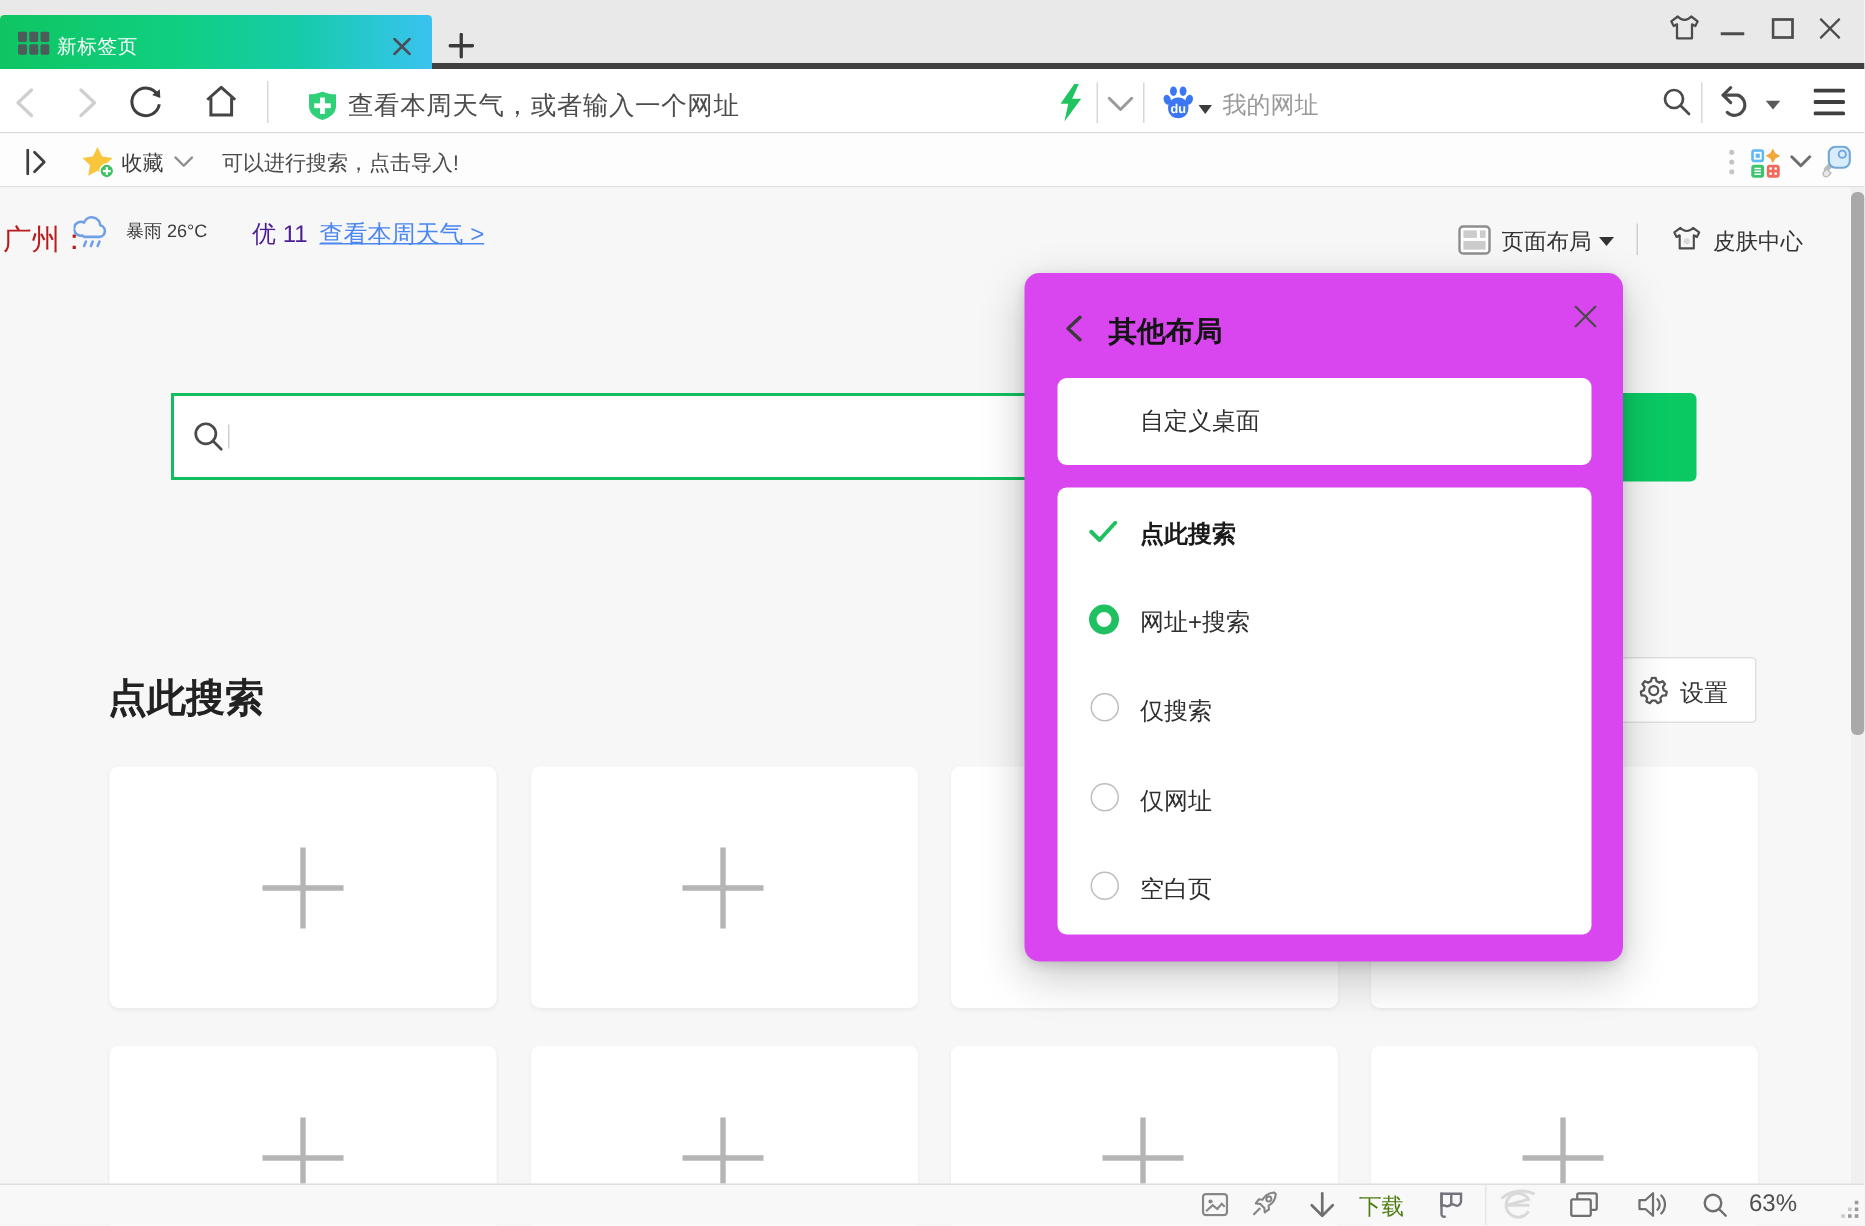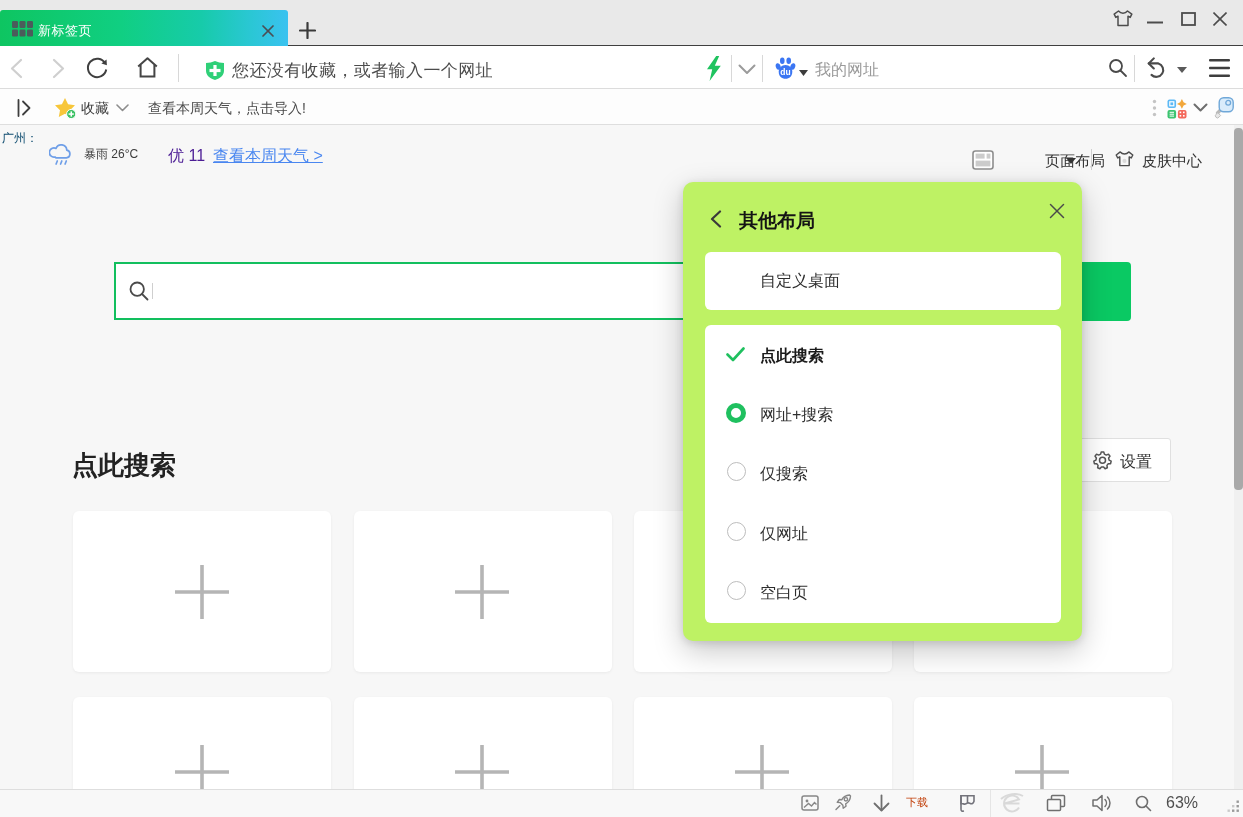--- a/index.html
+++ b/index.html
@@ -1,40 +1,40 @@
 <!DOCTYPE html>
 <html><head>
 <meta charset="utf-8">
 <style>
 *{margin:0;padding:0;box-sizing:border-box}
 html,body{width:1243px;height:817px;overflow:hidden}
 body{font-family:"Liberation Sans",sans-serif;position:relative;background:#f7f7f7}
 .abs{position:absolute}
 
-#tabbar{position:absolute;left:0;top:0;width:1243px;height:46px;background:#e9e9e9;border-bottom:1px solid #404040}
+#tabbar{position:absolute;left:0;top:0;width:1243px;height:46px;background:#e9e9e9;border-bottom:4px solid #404040}
 #tab{position:absolute;left:0;top:10px;width:288px;height:37px;background:linear-gradient(90deg,#0ec561 0%,#10cf82 42%,#17cbaa 70%,#2ac7d4 87%,#3ac2f0 100%);border-radius:3px 3px 0 0}
 #tab .title{position:absolute;left:38px;top:12px;font-size:13px;color:#fff;letter-spacing:.5px}
 
 #toolbar{position:absolute;left:0;top:46px;width:1243px;height:43px;background:#ffffff;border-bottom:1px solid #dcdcdc}
 
 #bookbar{position:absolute;left:0;top:89px;width:1243px;height:36px;background:#fdfdfd;border-bottom:1px solid #dedede}
 
 #content{position:absolute;left:0;top:125px;width:1243px;height:692px;background:#f7f7f7}
 .vsep{position:absolute;width:1px;background:#d8d8d8}
 .txt{position:absolute;white-space:nowrap}
 
 #searchbox{position:absolute;left:114px;top:262px;width:917px;height:58px;background:#fff;border:2px solid #12bf5e}
 #searchbtn{position:absolute;left:1031px;top:262px;width:100px;height:59px;background:#0ac963;border-radius:0 4px 4px 0}
 
 .card{position:absolute;width:258px;height:161px;background:#fff;border-radius:6px;box-shadow:0 1px 3px rgba(0,0,0,0.06)}
 .plus{position:absolute;left:50%;top:50%;transform:translate(-50%,-50%)}
 
 #setbtn{position:absolute;left:1071px;top:438px;width:100px;height:44px;background:#fff;border:1px solid #e0e0e0;border-radius:3px}
 
-#popup{position:absolute;left:683px;top:182px;width:399px;height:459px;background:#bef264;border-radius:10px;box-shadow:0 10px 30px rgba(0,0,0,0.22),0 2px 8px rgba(0,0,0,0.12)}
+#popup{position:absolute;left:683px;top:182px;width:399px;height:459px;background:#d946ef;border-radius:10px;box-shadow:0 10px 30px rgba(0,0,0,0.22),0 2px 8px rgba(0,0,0,0.12)}
 .pcard{position:absolute;left:22px;width:356px;background:#fff;border-radius:6px}
 
 #statusbar{position:absolute;left:0;top:789px;width:1243px;height:28px;background:#f8f8f8;border-top:1px solid #dedede}
 
 #sbtrack{position:absolute;left:1234px;top:125px;width:9px;height:664px;background:#f0f0f0}
 #sbthumb{position:absolute;left:1234px;top:128px;width:9px;height:362px;background:#a9a9a9;border-radius:4px}
 </style>
 </head>
 <body>
 
@@ -100,21 +100,21 @@
       <path d="M2.2 10.5 L11.5 2.2 L20.8 10.5" fill="none" stroke="#454545" stroke-width="2" stroke-linejoin="round"></path>
       <path d="M4.6 9 L4.6 20.6 L18.4 20.6 L18.4 9" fill="none" stroke="#454545" stroke-width="2"></path>
     </svg>
   <div class="vsep" style="left:178px;top:54px;height:28px"></div>
 
   <svg class="abs" style="left:206px;top:61px" width="18" height="19" viewBox="0 0 18 19">
       <path d="M9 0 C11.8 1.3 14.8 1.9 18 1.9 L18 9.5 C18 14.5 14.4 17.3 9 19 C3.6 17.3 0 14.5 0 9.5 L0 1.9 C3.2 1.9 6.2 1.3 9 0 Z" fill="#2fd078"></path>
       <rect x="7.4" y="4" width="3.2" height="11" fill="#fff"></rect>
       <rect x="3.5" y="7.9" width="11" height="3.2" fill="#fff"></rect>
     </svg>
-  <div class="txt" style="left:232px;top:59px;font-size:17px;letter-spacing:0.4px;color:#4c4c4c">您还没有收藏，或者输入一个网址</div>
+  <div class="txt" style="left:232px;top:59px;font-size:17px;letter-spacing:0.4px;color:#4c4c4c">查看本周天气，或者输入一个网址</div>
 
   <svg class="abs" style="left:704px;top:56px" width="19" height="25" viewBox="0 0 19 25">
       <path d="M12.2 0 L3 13.2 L8.2 13.2 L5.6 25 L16.8 9.8 L10.8 9.8 L15.2 0 Z" fill="#1fc35f"></path>
     </svg>
   <div class="vsep" style="left:731px;top:55px;height:27px"></div>
   <svg class="abs" style="left:738px;top:64px" width="18" height="11" viewBox="0 0 18 11">
       <polyline points="1.5,1.5 9,9 16.5,1.5" fill="none" stroke="#9b9b9b" stroke-width="2" stroke-linecap="round" stroke-linejoin="round"></polyline>
     </svg>
   <div class="vsep" style="left:762px;top:55px;height:27px"></div>
 
@@ -166,21 +166,21 @@
   <svg class="abs" style="left:55px;top:98px" width="22" height="21" viewBox="0 0 22 21">
     <polygon points="10,0 13.1,6.3 20,7.3 15,12.2 16.2,19.1 10,15.8 3.8,19.1 5,12.2 0,7.3 6.9,6.3" fill="#f7c63a"></polygon>
     <circle cx="16.2" cy="16" r="4.6" fill="#3ec266" stroke="#fff" stroke-width="1"></circle>
     <rect x="15.5" y="13.4" width="1.5" height="5.2" fill="#fff"></rect>
       <rect x="13.6" y="15.3" width="5.2" height="1.5" fill="#fff"></rect>
   </svg>
   <div class="txt" style="left:81px;top:100px;font-size:14px;color:#3a3a3a">收藏</div>
   <svg class="abs" style="left:116px;top:104px" width="13" height="8" viewBox="0 0 13 8">
       <polyline points="1,1 6.5,6.5 12,1" fill="none" stroke="#8d8d8d" stroke-width="1.6" stroke-linecap="round" stroke-linejoin="round"></polyline>
     </svg>
-  <div class="txt" style="left:148px;top:100px;font-size:14px;color:#4a4a4a">查看本周天气，点击导入!</div>
+  <div class="txt" style="left:148px;top:100px;font-size:14px;color:#4a4a4a">可以进行搜索，点击导入!</div>
 
   <svg class="abs" style="left:1152px;top:99px" width="5" height="18" viewBox="0 0 5 18">
       <g fill="#c4c4c4">
         <circle cx="2.5" cy="2.5" r="1.7"></circle>
         <circle cx="2.5" cy="9" r="1.7"></circle>
         <circle cx="2.5" cy="15.5" r="1.7"></circle>
       </g>
     </svg>
   <svg class="abs" style="left:1167px;top:99px" width="20" height="20" viewBox="0 0 20 20">
     <rect x="0.5" y="0.5" width="8.6" height="8.6" rx="2" fill="#5db9f5"></rect>
@@ -204,40 +204,40 @@
       <polyline points="1.5,1.5 7.5,7.5 13.5,1.5" fill="none" stroke="#6e6e6e" stroke-width="2" stroke-linecap="round" stroke-linejoin="round"></polyline>
     </svg>
   <svg class="abs" style="left:1214px;top:97px" width="20" height="22" viewBox="0 0 20 22">
     <path d="M3.5 16 L7 12.5" stroke="#b9b9b9" stroke-width="3.4" stroke-linecap="round"></path>
     <rect x="5.2" y="0.8" width="14" height="14" rx="4.5" fill="#d9ecfb" stroke="#6fa7d8" stroke-width="1.4"></rect>
     <circle cx="14.2" cy="5.8" r="2.4" fill="none" stroke="#6fa7d8" stroke-width="1.3"></circle>
     <path d="M2.2 17.3 a2 2 0 1 0 2.8 2.8 l1.6-1.6 -2.8 -2.8 Z" fill="#e8e8e8" stroke="#bdbdbd" stroke-width="1"></path>
   </svg>
 </div>
 
-<div class="txt" style="left:2px;top:130px;font-size:12px;color:#0c4a6e">广州：</div>
+<div class="txt" style="left:2px;top:147px;font-size:19px;color:#b91c1c">广州：</div>
 <svg class="abs" style="left:49px;top:143px" width="24" height="25" viewBox="0 0 24 25">
   <path d="M6 14 A 4.6 4.6 0 1 1 7 5.4 A 5.6 5.6 0 0 1 17.8 7.2 A 3.9 3.9 0 0 1 17.4 14.9 L 7 14.9 Z" fill="none" stroke="#6f9fe8" stroke-width="1.7" stroke-linejoin="round"></path>
   <g stroke="#6f9fe8" stroke-width="1.7" stroke-linecap="round">
       <line x1="8.3" y1="18" x2="7.1" y2="21"></line>
       <line x1="12.8" y1="18" x2="11.6" y2="21"></line>
       <line x1="17.3" y1="18" x2="16.1" y2="21"></line>
     </g>
 </svg>
 <div class="txt" style="left:84px;top:146px;font-size:12px;color:#3c3c3c">暴雨 26°C</div>
 <div class="txt" style="left:168px;top:146px;font-size:16px;color:#4c1d95">优 11</div>
 <a class="txt" style="left:213px;top:146px;font-size:16px;color:#4a87f0;text-decoration:underline">查看本周天气 &gt;</a>
 
 <svg class="abs" style="left:972px;top:150px" width="22" height="20" viewBox="0 0 22 20">
   <rect x="1" y="1" width="20" height="18" rx="2.5" fill="#fff" stroke="#8e8e8e" stroke-width="1.6"></rect>
   <rect x="3.6" y="3.6" width="9" height="5" fill="#ccc"></rect>
     <rect x="14.6" y="3.6" width="3.8" height="5" fill="#ccc"></rect>
   <rect x="3.6" y="10.6" width="14.8" height="5.8" fill="#ccc"></rect>
 </svg>
-<div class="txt" style="left:1045px;top:152px;font-size:15px;color:#333">页面布局</div>
+<div class="txt" style="left:1001px;top:152px;font-size:15px;color:#333">页面布局</div>
 <svg class="abs" style="left:1066px;top:158px" width="10" height="6" viewBox="0 0 10 6">
     <polygon points="0,0 10,0 5,6" fill="#333"></polygon>
   </svg>
 <div class="vsep" style="left:1091px;top:149px;height:21px;background:#cfcfcf"></div>
 <svg class="abs" style="left:1115px;top:151px" width="19" height="16" viewBox="0 0 20 17">
     <path d="M5.5 1 L1.2 4.2 L2.8 7.4 L5 6.2 L5 15.5 L15 15.5 L15 6.2 L17.2 7.4 L18.8 4.2 L14.5 1 C13.3 2.4 11.7 3.2 10 3.2 C8.3 3.2 6.7 2.4 5.5 1 Z" fill="none" stroke="#4c4c4c" stroke-width="1.5" stroke-linejoin="round"></path>
     <circle cx="10" cy="10.5" r="2.2" fill="#d9d9d9"></circle>
   </svg>
 <div class="txt" style="left:1142px;top:152px;font-size:15px;color:#333">皮肤中心</div>
 
@@ -349,21 +349,21 @@
     <circle cx="12.9" cy="6.3" r="1.7"></circle>
     <path d="M6.8 12.7 L3 16.5" stroke-linecap="round"></path>
   </g>
     </svg>
   <svg class="abs" style="left:872px;top:794px" width="19" height="19" viewBox="0 0 19 19">
       <g fill="none" stroke="#6f6f6f" stroke-width="1.8" stroke-linecap="round" stroke-linejoin="round">
         <line x1="9.5" y1="1.5" x2="9.5" y2="16"></line>
         <polyline points="2.5,9.5 9.5,16.5 16.5,9.5"></polyline>
       </g>
     </svg>
-  <div class="txt" style="left:906px;top:795px;font-size:11px;color:#c2410c">下载</div>
+  <div class="txt" style="left:906px;top:795px;font-size:15px;color:#4d7c0f">下载</div>
   <svg class="abs" style="left:957px;top:793px" width="20" height="21" viewBox="0 0 20 21">
       <g fill="none" stroke="#73737b" stroke-width="1.6">
     <path d="M4 2 L4 16.3 C4 18 5.3 18.7 6.8 17.8"></path>
     <path d="M4 2.8 L17 2.8 L17 8.2 C16.2 10.6 14.8 11.3 13.2 10.5 C11.7 9.8 11.1 9.4 10.2 10.2 C9.1 11.1 7.5 11.4 6.2 10.7 L4 10.7 Z"></path>
     <line x1="10.5" y1="2.8" x2="10.5" y2="10.1"></line>
   </g>
     </svg>
   <div class="vsep" style="left:990px;top:790px;height:27px;background:#e5e5e5"></div>
   <svg class="abs" style="left:999px;top:791px" width="26" height="24" viewBox="0 0 26 24">
       <g fill="none" stroke="#d9d9d9" stroke-width="2">

